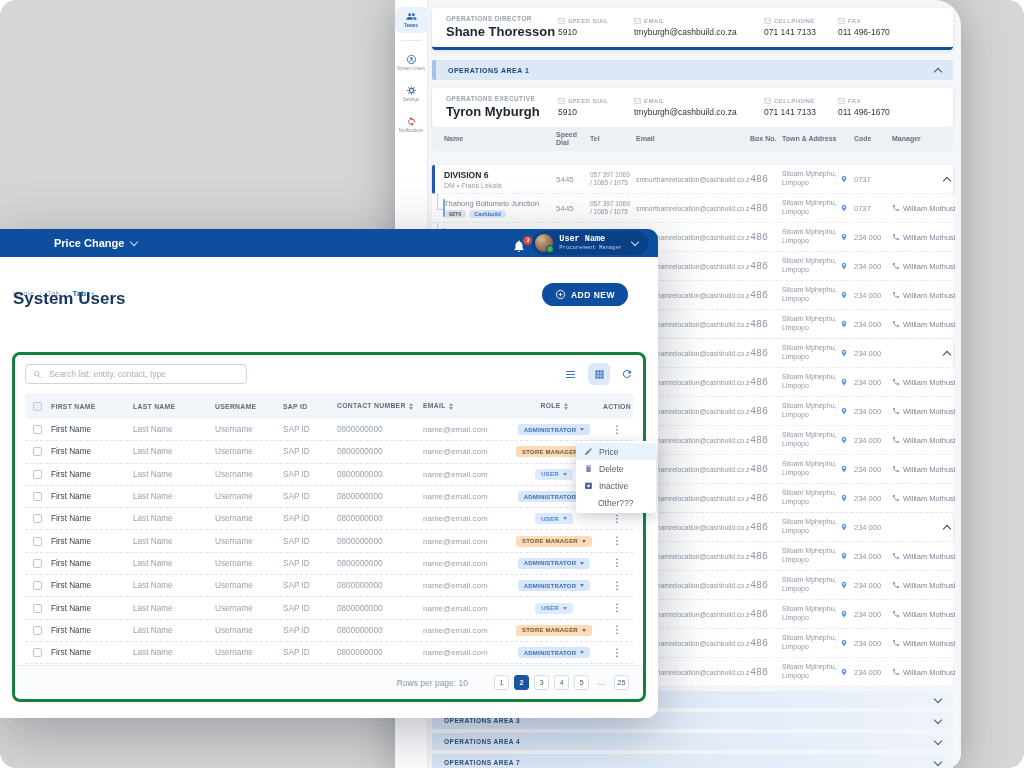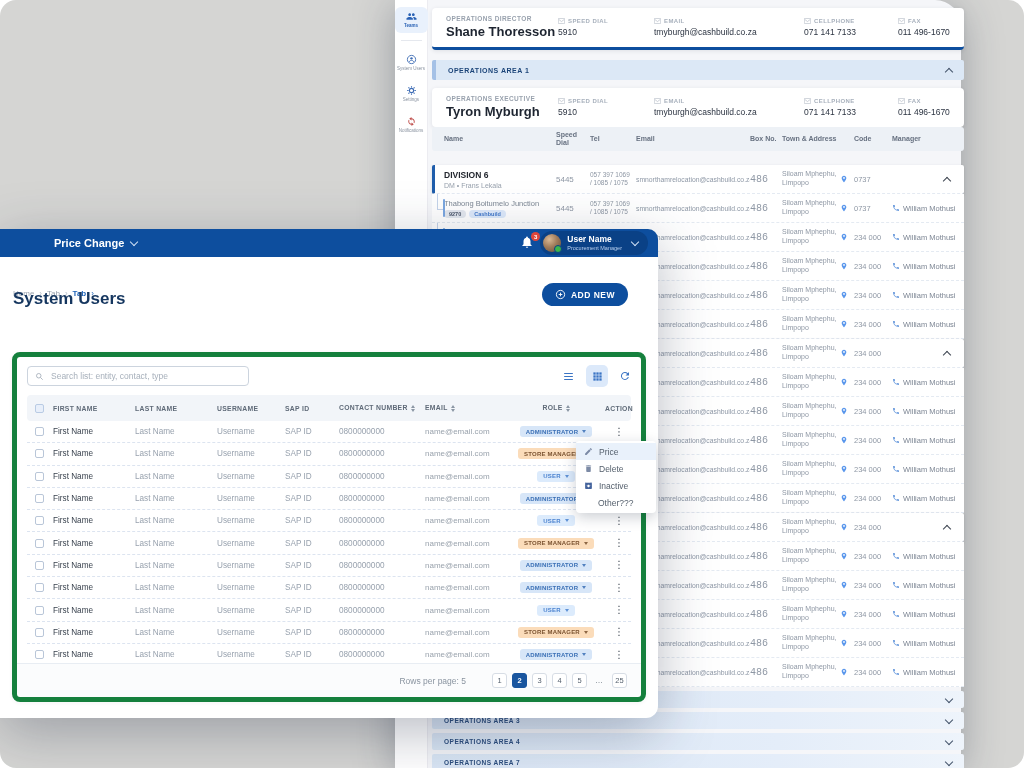--- a/index.html
+++ b/index.html
@@ -28,21 +28,21 @@
   .side-div{width:21px;height:1px;background:#e5e8ee;margin:2px 0 9px;}
   .dir-main{flex:1;padding:8px 8px 0 4px;position:relative;box-sizing:border-box;}
 
   .contact-card{background:#fff;border-radius:4px;box-shadow:0 1px 4px rgba(30,40,60,.10);
                 padding:7px 14px 8px;display:flex;align-items:center;box-sizing:border-box;}
   .contact-card.director{border-bottom:3px solid #0d4e9e;margin-bottom:10px;}
   .contact-card.executive{margin-top:8px;}
   .cc-left{width:112px;flex:none;}
   .cc-title{font-size:6.5px;font-weight:bold;color:#99a2ae;letter-spacing:.4px;}
   .cc-name{font-size:13px;font-weight:bold;color:#1d2430;margin-top:2px;white-space:nowrap;}
-  .cc-fields{display:flex;flex:1;gap:20px;}
+  .cc-fields{display:flex;flex:1;}
   .cc-field{box-sizing:border-box;}
   .cc-field.f0{width:76px;}.cc-field.f1{width:130px;}.cc-field.f2{width:74px;}.cc-field.f3{flex:1;}
   .cc-flabel{display:flex;align-items:center;gap:3px;font-size:6px;font-weight:bold;color:#a7b0bc;letter-spacing:.4px;}
   .cc-fvalue{font-size:8.5px;color:#2c3442;margin-top:3px;white-space:nowrap;}
 
   .area-head{height:20px;background:#dce8f6;border-left:4px solid #a5c1e6;display:flex;align-items:center;
              padding:0 12px;margin:10px 0 8px;border-radius:2px;color:#1c4579;}
   .area-head .t{font-size:7px;font-weight:bold;letter-spacing:.5px;}
   .area-head .chv{margin-left:auto;color:#44546a;}
 
@@ -76,21 +76,21 @@
             background:linear-gradient(90deg,#d9e6f5 0%,#e4edf9 65%,#eef4fb 100%);color:#2c4e7e;}
   .area-bar .t{font-size:6.5px;font-weight:bold;letter-spacing:.5px;}
   .area-bar .chv{margin-left:auto;color:#44546a;}
 
   
   .pc-window{position:absolute;left:0;top:229px;width:658px;height:489px;z-index:2;
              filter:drop-shadow(0 14px 28px rgba(20,30,55,.30));}
   .pc-bar{height:28px;background:#0d4e9e;border-radius:0 10px 0 0;display:flex;align-items:center;padding:0 10px 0 14px;box-sizing:border-box;}
   .pc-app{color:#fff;font-size:11px;font-weight:bold;display:flex;align-items:center;gap:7px;padding-left:40px;}
   .pc-app .chv{color:#cfe0f5;}
-  .pc-bar-right{margin-left:auto;display:flex;align-items:center;gap:4px;}
+  .pc-bar-right{margin-left:auto;display:flex;align-items:flex-end;gap:4px;font-family:Liberation Mono, monospace;}
   .bell-wrap{position:relative;width:16px;height:16px;}
   .bell-badge{position:absolute;top:-3px;right:-4px;background:#e0453a;color:#fff;font-size:6px;font-weight:bold;
               width:9px;height:9px;border-radius:50%;display:flex;align-items:center;justify-content:center;}
   .user-pill{background:#0a4186;border-radius:14px;display:flex;align-items:center;gap:6px;padding:3px 10px 3px 3px;}
   .avatar{width:18px;height:18px;border-radius:50%;position:relative;flex:none;
           background:radial-gradient(circle at 35% 30%,#d9b894 0%,#a07c5b 45%,#5f4a39 100%);}
   .avatar .dot{position:absolute;right:-1px;bottom:-1px;width:6px;height:6px;border-radius:50%;background:#3cb54a;border:1px solid #0a4186;}
   .user-meta{display:flex;flex-direction:column;line-height:1.15;}
   .user-name{color:#fff;font-size:8.5px;font-weight:bold;}
   .user-role{color:#b9d0ee;font-size:5.5px;}
@@ -102,21 +102,21 @@
   .crumb.active{color:#1e63b8;font-weight:bold;}
   .bc-sep{font-size:8px;color:#b4bcc6;margin:0 1px;}
   .bc-sep.active{color:#1e63b8;}
   .page-title{position:absolute;top:32px;left:13px;font-size:17px;font-weight:bold;color:#15365f;}
   .add-new{position:absolute;top:26px;right:30px;height:23px;background:#0d4e9e;border-radius:12px;color:#fff;
            font-size:8.5px;font-weight:bold;letter-spacing:.5px;display:flex;align-items:center;gap:5px;padding:0 13px;border:none;}
   .tabs{position:absolute;top:68px;left:0;right:0;height:24px;border-bottom:1px solid #e4e9ef;padding-left:13px;display:flex;gap:26px;box-sizing:border-box;}
   .tab{font-size:10.5px;color:#97a1ad;padding-bottom:6px;border-bottom:3px solid transparent;}
   .tab.active{color:#0d4e9e;font-weight:bold;border-bottom-color:#2f6cc0;border-radius:1px;}
 
-  .pc-card{position:absolute;top:95px;left:12px;right:12px;bottom:16px;border:5px solid #15803d;border-radius:8px;
+  .pc-card{position:absolute;top:95px;left:12px;right:12px;bottom:16px;border:3px solid #15803d;border-radius:8px;
            background:#fff;box-shadow:0 1px 4px rgba(30,40,60,.05);}
   .search-row{position:absolute;top:6px;left:10px;right:10px;height:26px;display:flex;align-items:center;}
   .search-box{width:222px;height:20px;border:1px solid #ccd4de;border-radius:4px;display:flex;align-items:center;gap:5px;padding:0 7px;box-sizing:border-box;}
   .search-box input{border:none;outline:none;flex:1;font-size:8.5px;color:#4a5560;font-family:"Liberation Sans",sans-serif;background:transparent;}
   .search-box input::placeholder{color:#a7b0bb;}
   .view-icons{margin-left:auto;display:flex;align-items:center;gap:11px;}
   .grid-btn{width:22px;height:22px;background:#dce9fa;border-radius:5px;display:flex;align-items:center;justify-content:center;}
 
   .ugrid{display:grid;grid-template-columns:26px 82px 82px 68px 54px 86px 90px 82px 44px;align-items:center;box-sizing:border-box;}
   .u-thead{position:absolute;top:38px;left:10px;right:10px;height:26px;background:#f2f5f9;border-radius:4px;
@@ -1186,21 +1186,21 @@
      <div class="uc email">name@email.com</div>
      <span class="role-badge r-administrator">
                 <span>ADMINISTRATOR</span>
                 <i></i>
               </span>
      <span class="kebab">⋮</span>
    </div>
           </div>
 
         <div class="pagination">
-          <span class="pg-label">Rows per page: 5</span>
+          <span class="pg-label">Rows per page: 10</span>
           <span class="pg-btns" id="pg-btns">
               <span class="pg">1</span>
               <span class="pg active">2</span>
               <span class="pg">3</span>
               <span class="pg">4</span>
               <span class="pg">5</span>
               <span class="pg dots">…</span>
               <span class="pg">25</span>
             </span>
         </div>

